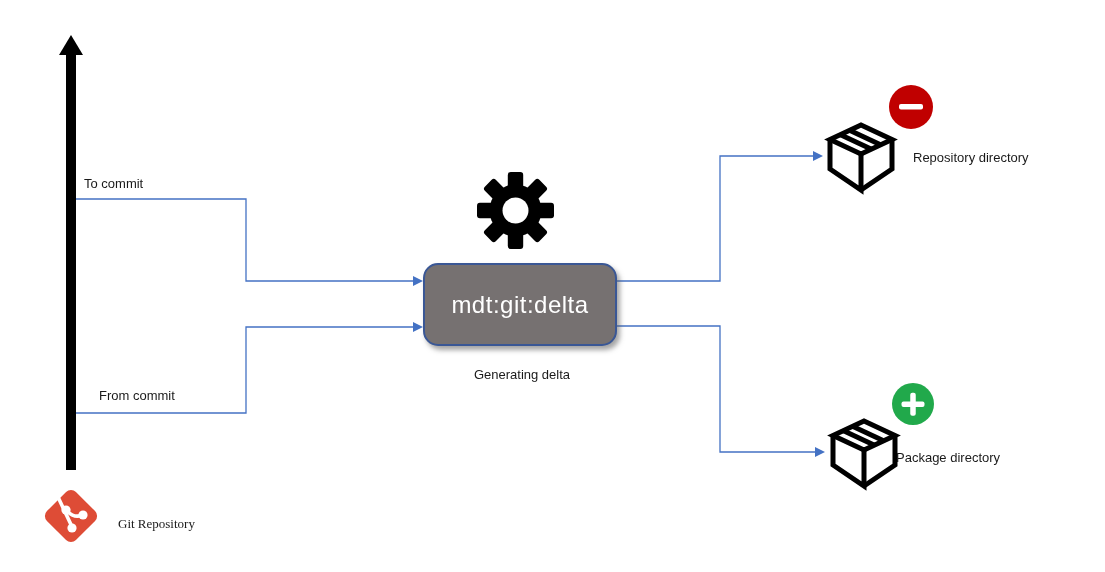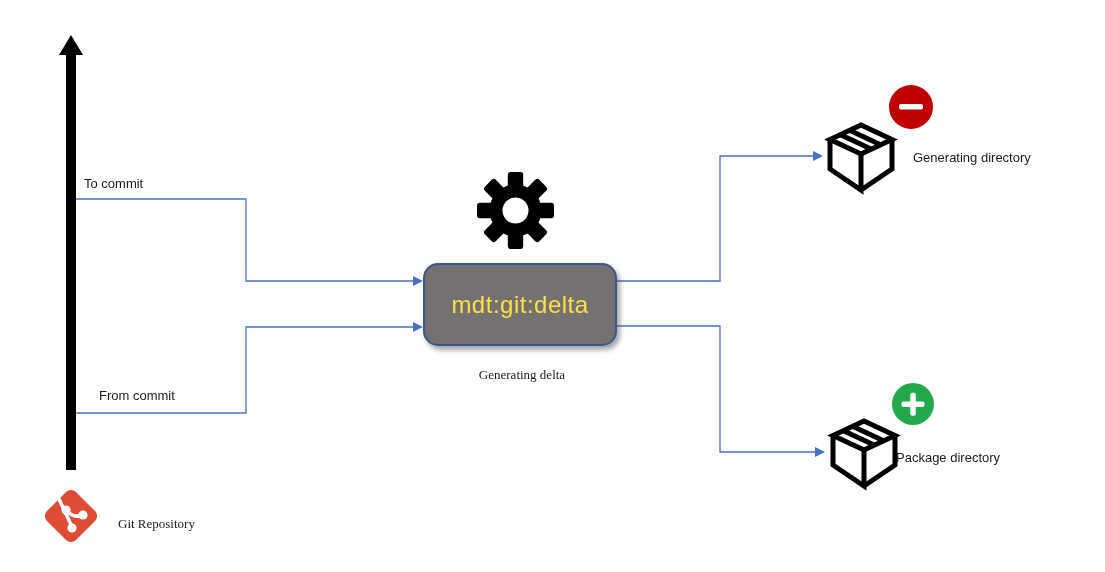--- a/index.html
+++ b/index.html
@@ -22,22 +22,22 @@
     border-left:12px solid transparent;border-right:12px solid transparent;
     border-bottom:20px solid #000;
   }
   
   .process-box{
     position:absolute;left:423px;top:263px;width:194px;height:83px;
     background:#767171;border:2px solid #3a5795;border-radius:15px;
     box-sizing:border-box;display:flex;align-items:center;justify-content:center;
     box-shadow:3px 4px 5px rgba(90,90,90,0.55);
   }
-  .process-title{font-size:24px;color:#fde047;letter-spacing:0.5px;}
-  .caption{transform:translate(-50%,-50%);font-family:Liberation Serif, serif;}
+  .process-title{font-size:24px;color:#ffffff;letter-spacing:0.5px;}
+  .caption{transform:translate(-50%,-50%);}
 </style>
 </head>
 <body>
 
 <div class="canvas">
 
   <svg class="connectors" viewBox="0 0 1105 572" fill="none">
     <g stroke="#4472C4" stroke-width="1.3">
       <path d="M71,199 H246 V281 H413"></path>
       <path d="M71,413 H246 V327 H413"></path>
@@ -86,21 +86,21 @@
       <path d="M17,16.5 L48,31"></path>
       <path d="M26,12 L57,26.5"></path>
       <path d="M7,21.5 V51 L38,72 V36"></path>
       <path d="M69,21.5 V51 L38,72"></path>
     </g>
   </svg>
   <svg class="abs" style="left:888px;top:84px;" width="46" height="46" viewBox="0 0 46 46">
     <circle cx="23" cy="23" r="22" fill="#C00000"></circle>
     <rect x="11" y="20" width="24" height="5.5" rx="2" fill="#ffffff"></rect>
   </svg>
-  <span class="label" style="left:913px;top:157px;">Generating directory</span>
+  <span class="label" style="left:913px;top:157px;">Repository directory</span>
 
   <svg class="abs" style="left:826px;top:414px;" width="76" height="78" viewBox="0 0 76 78">
     <g stroke="#000000" stroke-width="5" fill="none" stroke-linejoin="miter">
       <path d="M38,7 L69,21.5 L38,36 L7,21.5 Z"></path>
       <path d="M17,16.5 L48,31"></path>
       <path d="M26,12 L57,26.5"></path>
       <path d="M7,21.5 V51 L38,72 V36"></path>
       <path d="M69,21.5 V51 L38,72"></path>
     </g>
   </svg>

